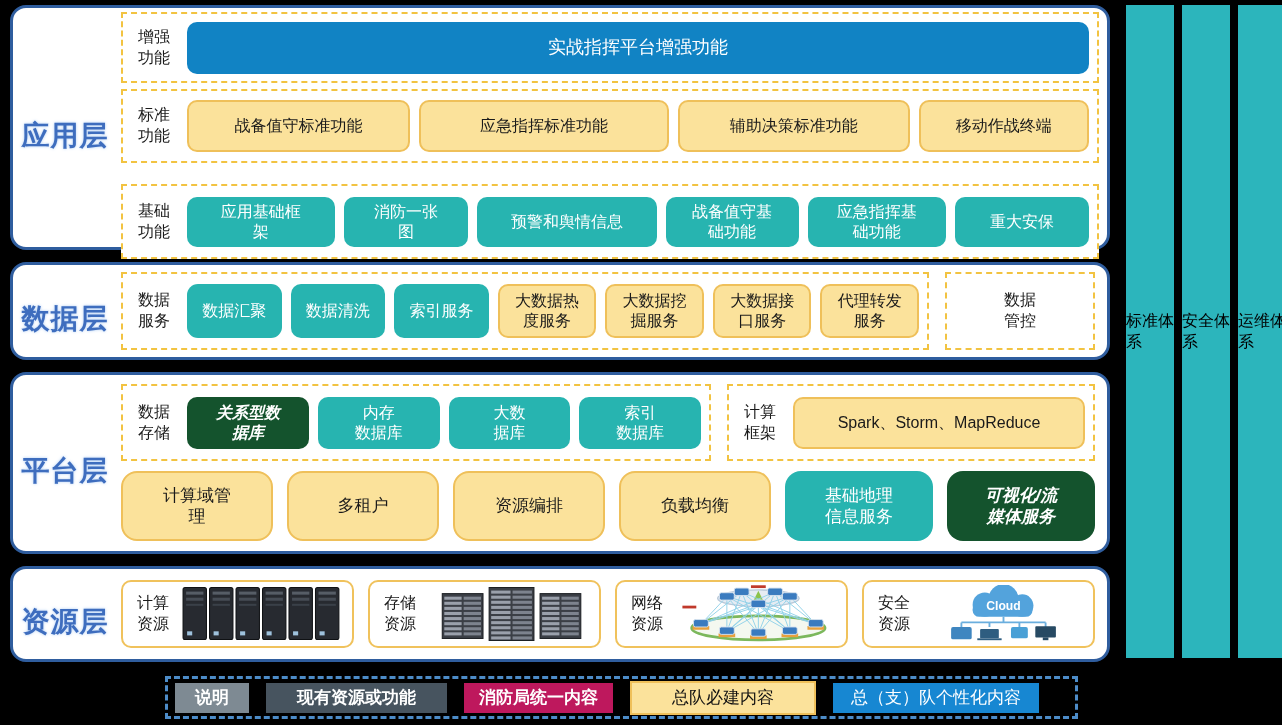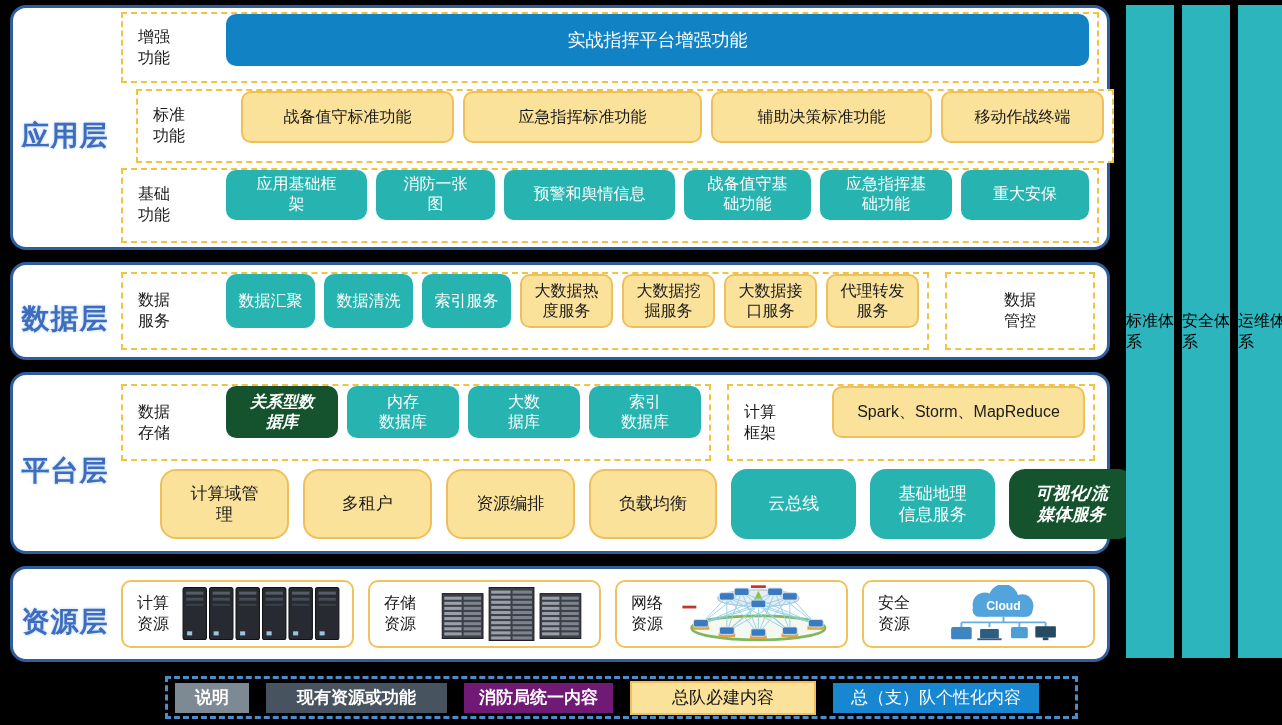--- a/index.html
+++ b/index.html
@@ -12,21 +12,21 @@
          display:flex;}
   .panel-title{width:104px;flex:none;display:flex;align-items:center;justify-content:center;
          font-size:28px;font-weight:bold;color:#3E6DBE;letter-spacing:1px;
          text-shadow:0 0 3px rgba(150,190,240,.8);margin-top:16px;}
   .panel-content{flex:1;position:relative;}
 
   .dashed-group{position:absolute;border:2px dashed #F2C341;box-sizing:border-box;
          display:flex;align-items:center;padding:0 8px;background:#fff;}
   .group-label{font-size:16px;color:#1a1a1a;text-align:center;white-space:pre-line;
          width:46px;flex:none;line-height:1.3;margin-right:10px;}
-  .boxes{display:flex;flex:1;gap:9px;height:100%;margin-left:39px;}
+  .boxes{display:flex;flex:1;gap:9px;align-items:center;height:100%;}
   .box{border-radius:10px;display:flex;align-items:center;justify-content:center;
          text-align:center;font-size:16px;line-height:1.25;white-space:pre-line;
          box-sizing:border-box;padding:2px 6px;color:#1a1a1a;}
   .box.teal{background:#27B4B0;color:#fff;}
   .box.yellow{background:#FBE29B;border:2px solid #EFC05A;}
   .box.blue{background:#1183C4;color:#fff;font-size:18px;}
   .box.dark{background:#14532d;color:#fff;font-weight:bold;font-style:italic;}
   .box.big{border-radius:16px;font-size:17px;}
 
   .res-item{flex:1;border:2px solid #F0C25C;border-radius:10px;background:#fff;
@@ -39,49 +39,49 @@
   .side-bar{position:absolute;top:5px;height:653px;width:48px;background:#2CB5BC;
          display:flex;flex-direction:column;align-items:center;justify-content:center;}
 
   #legend{position:absolute;left:165px;top:676px;width:913px;height:43px;
          border:3px dashed #4D8CC8;box-sizing:border-box;display:flex;
          align-items:center;gap:17px;padding:0 7px;background:#000;}
   .legend-item{height:30px;display:flex;align-items:center;justify-content:center;
          font-size:17px;white-space:nowrap;}
   .legend-item.label{background:#7E8A93;color:#fff;font-weight:bold;padding:0 20px;}
   .legend-item.dark{background:#47545F;color:#fff;font-weight:bold;padding:0 31px;}
-  .legend-item.teal{background:#701a75;color:#fff;font-weight:bold;padding:0 15px;}
+  .legend-item.teal{background:#be185d;color:#fff;font-weight:bold;padding:0 15px;}
   .legend-item.yellow{background:#FBE29B;border:2px solid #EFC05A;color:#111;padding:0 40px;}
   .legend-item.blue{background:#1787D2;color:#fff;padding:0 18px;}
 </style>
 </head>
 <body>
 
 <div id="stage">
     <div class="panel" style="top: 5px; height: 245px;">
       <div class="panel-title">应用层</div>
       <div class="panel-content">
         <div class="dashed-group" style="left: 4px; top: 4px; width: 978px; height: 71px;">
           <div class="group-label">增强
 功能</div>
           <div class="boxes">
             <div class="box blue" style="height: 52px; flex: 1 1 0px;">实战指挥平台增强功能</div>
           </div>
         </div>
-        <div class="dashed-group" style="left: 19px; top: 81px; width: 978px; height: 74px;">
+        <div class="dashed-group" style="left: 4px; top: 81px; width: 978px; height: 74px;">
           <div class="group-label">标准
 功能</div>
           <div class="boxes">
             <div class="box yellow" style="height: 52px; flex: 224 1 0px;">战备值守标准功能</div>
             <div class="box yellow" style="height: 52px; flex: 253 1 0px;">应急指挥标准功能</div>
             <div class="box yellow" style="height: 52px; flex: 233 1 0px;">辅助决策标准功能</div>
             <div class="box yellow" style="height: 52px; flex: 167 1 0px;">移动作战终端</div>
           </div>
         </div>
-        <div class="dashed-group" style="left: 4px; top: 160px; width: 978px; height: 75px; font-family: Liberation Mono, monospace;">
+        <div class="dashed-group" style="left: 4px; top: 176px; width: 978px; height: 75px;">
           <div class="group-label">基础
 功能</div>
           <div class="boxes">
             <div class="box teal" style="height: 50px; flex: 150 1 0px;">应用基础框
 架</div>
             <div class="box teal" style="height: 50px; flex: 125 1 0px;">消防一张
 图</div>
             <div class="box teal" style="height: 50px; flex: 185 1 0px;">预警和舆情信息</div>
             <div class="box teal" style="height: 50px; flex: 134 1 0px;">战备值守基
 础功能</div>
@@ -141,21 +141,20 @@
           <div class="boxes">
             <div class="box yellow" style="height: 52px; flex: 1 1 0px;">Spark、Storm、MapReduce</div>
           </div>
         </div>
         <div class="boxes" style="position: absolute; left: 4px; top: 94px; width: 974px; height: 74px; gap: 14px;">
           <div class="box yellow big" style="height: 70px; flex: 1 1 0px;">计算域管
 理</div>
           <div class="box yellow big" style="height: 70px; flex: 1 1 0px;">多租户</div>
           <div class="box yellow big" style="height: 70px; flex: 1 1 0px;">资源编排</div>
           <div class="box yellow big" style="height: 70px; flex: 1 1 0px;">负载均衡</div>
-          <div class="box teal big" style="height: 70px; flex: 1 1 0px;">云总线</div>
           <div class="box teal big" style="height: 70px; flex: 1 1 0px;">基础地理
 信息服务</div>
           <div class="box dark big" style="height: 70px; flex: 1 1 0px;">可视化/流
 媒体服务</div>
         </div>
       </div>
     </div>
     <div class="panel" style="top: 566px; height: 96px;">
       <div class="panel-title">资源层</div>
       <div class="panel-content">

